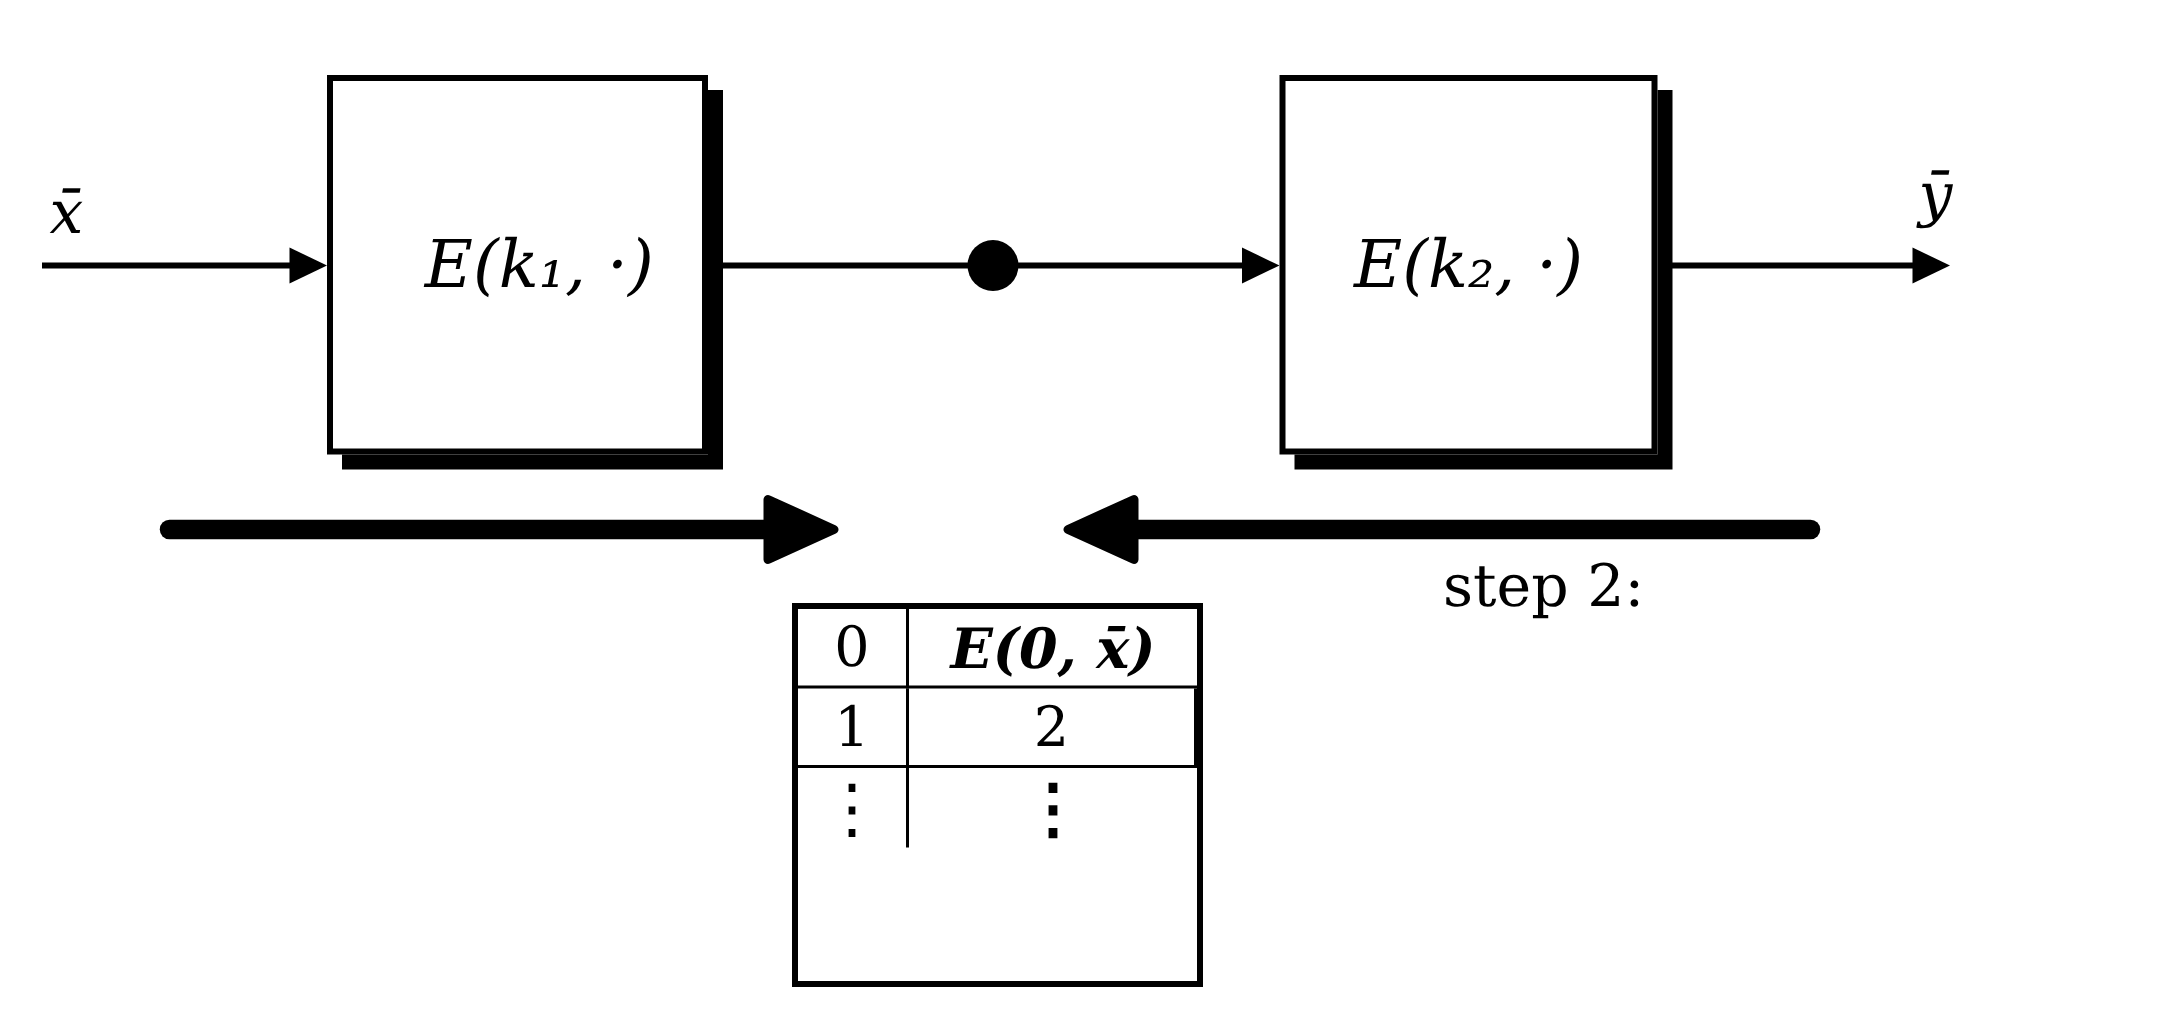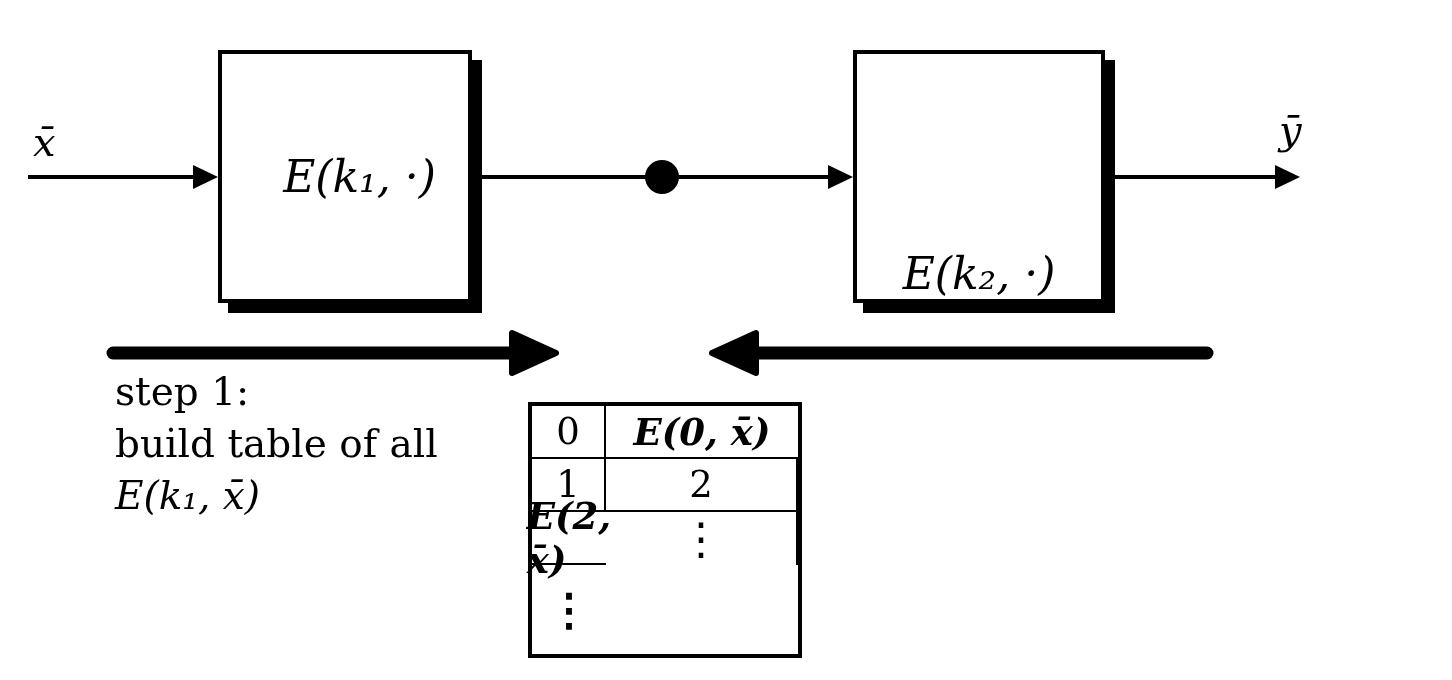--- a/index.html
+++ b/index.html
@@ -32,21 +32,21 @@
     height: 253px;
     box-sizing: border-box;
     background: #ffffff;
     border: 4px solid #000;
     box-shadow: 10px 10px 0 0 #000;
     display: flex;
     align-items: center;
     justify-content: center;
   }
   #box1 { left: 218px; width: 254px; padding-left: 29px; }
-  #box2 { left: 853px; width: 252px; align-items: flex-end; }
+  #box2 { left: 853px; width: 252px; }
   .cipher-label { font-size: 44px; }
 
   
   .step-block {
     position: absolute;
     top: 366px;
     font-size: 39px;
     line-height: 52px;
     white-space: nowrap;
   }
@@ -107,32 +107,27 @@
   <div class="wire-label math" style="left:33px; top:122px;">x̄</div>
   <div class="wire-label math" style="left:1279px; top:110px;">ȳ</div>
 
   <div class="cipher-box" id="box1">
     <span class="cipher-label math">E(k₁, ·)</span>
   </div>
   <div class="cipher-box" id="box2">
     <span class="cipher-label math">E(k₂, ·)</span>
   </div>
 
-  <div class="step-block txt" id="step1-block">
-    <div>step 1:</div>
-    <div>build table of all</div>
-    <div class="math">E(k₁, x̄)</div>
-  </div>
 
   <div class="step-block txt" id="step2-block">
+    <div>step 2:</div>
   </div>
 
   <div class="lookup-table">
     <div class="cell txt">0</div>
     <div class="cell val math">E(0, x̄)</div>
     <div class="cell txt">1</div>
     <div class="cell txt">2</div>
-    <div class="cell val math">E(2, x̄)</div>
     <div class="cell last vdots txt">⋮</div>
     <div class="cell val last vdots txt">⋮</div>
   </div>
 
 </div>
 
 </body></html>

